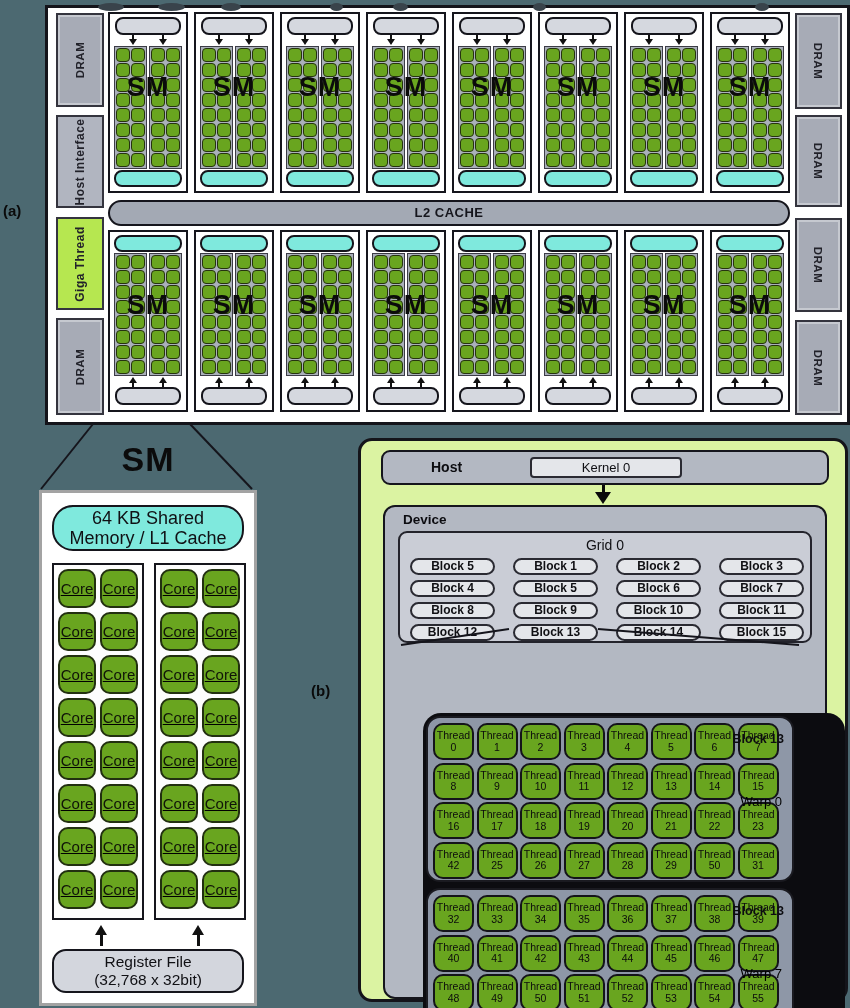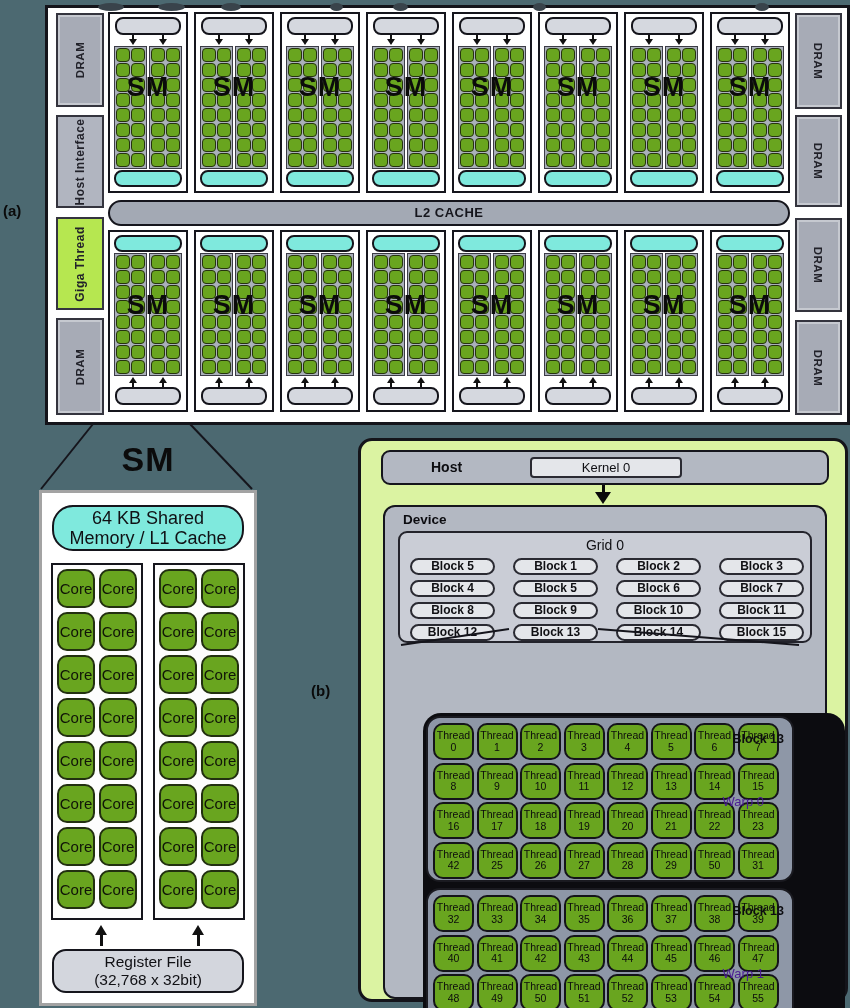--- a/index.html
+++ b/index.html
@@ -53,21 +53,21 @@
 
   
   .sm-big-title{position:absolute;left:98px;top:440px;width:100px;text-align:center;
       font-weight:bold;font-size:34px;color:#0b0b0b;letter-spacing:1px;}
   .sm-detail{position:absolute;left:39px;top:490px;width:218px;height:516px;background:#fff;
       border:3px solid #a3a3a3;}
   .shared-mem{position:absolute;left:10px;top:12px;width:192px;height:46px;background:#7fe9dd;
       border:2px solid #15151c;border-radius:21px;display:flex;flex-direction:column;
       justify-content:center;text-align:center;font-size:18px;line-height:20px;color:#101014;}
   .detail-groups{position:absolute;left:10px;top:70px;width:192px;height:357px;
-      display:flex;gap:10px;justify-content:center;}
+      display:flex;gap:10px;justify-content:flex-start;text-decoration:underline;}
   .core-group{border:2px solid #15151c;background:#fdfdfd;padding:4px;display:grid;
       grid-template-columns:repeat(2,38px);grid-auto-rows:39px;gap:4px;align-content:start;}
   .core-cell{background:#69a51f;border:2px solid #223010;border-radius:10px;display:flex;
       align-items:center;justify-content:center;font-size:15px;color:#101408;}
   .detail-arrow{position:absolute;top:432px;width:12px;height:21px;}
   .detail-arrow::before{content:'';position:absolute;left:5px;bottom:0;width:3px;height:12px;background:#111;}
   .detail-arrow::after{content:'';position:absolute;left:0;top:0;border-left:6px solid transparent;
       border-right:6px solid transparent;border-bottom:10px solid #111;}
   .reg-file{position:absolute;left:10px;top:456px;width:192px;height:44px;background:#d3d6dd;
       border:2px solid #15151c;border-radius:14px;display:flex;flex-direction:column;
@@ -101,21 +101,21 @@
   .warp-box{position:absolute;left:3px;width:368px;background:#8e97a7;
       border:2px solid #1a1a20;border-radius:14px;}
   .warp0{top:3px;height:166px;}
   .warp1{top:175px;height:167px;}
   .thread-grid{position:absolute;left:5px;top:5px;display:grid;
       grid-template-columns:repeat(8,41px);grid-auto-rows:37px;gap:2.5px;}
   .thread-cell{background:#69a51f;border:2px solid #14141a;border-radius:10px;
       display:flex;flex-direction:column;align-items:center;justify-content:center;
       font-size:10.5px;line-height:11.5px;color:#0c0c0c;}
   .blk-label{position:absolute;right:8px;top:14px;font-weight:bold;font-size:12.5px;color:#0c0c10;}
-  .warp-label{position:absolute;right:28px;top:76px;font-size:13px;color:#4c1d95;}
+  .warp-label{position:absolute;right:10px;top:76px;font-size:13px;color:#000000;}
 
   .connectors{position:absolute;left:0;top:0;width:850px;height:1008px;pointer-events:none;z-index:40;}
 </style>
 </head>
 <body>
 
 <div class="stage">
 
   <div class="panel-a">
     <div id="leftCol">
@@ -1226,21 +1226,21 @@
               <div class="thread-cell">
                 <div style="">Thread</div>
                 <div>54</div>
               </div>
               <div class="thread-cell">
                 <div style="">Thread</div>
                 <div>55</div>
               </div>
             </div>
             <div class="blk-label">Block 13</div>
-            <div class="warp-label">Warp 1</div>
+            <div class="warp-label">Warp 7</div>
           </div>
         </div>
     </div>
   </div>
 
   <svg class="connectors" viewBox="0 0 850 1008">
     <line x1="93" y1="424" x2="41" y2="489" stroke="#15151c" stroke-width="2"></line>
     <line x1="190" y1="424" x2="252" y2="489" stroke="#15151c" stroke-width="2"></line>
     <line x1="509" y1="629" x2="401" y2="645" stroke="#15151c" stroke-width="2"></line>
     <line x1="598" y1="629" x2="799" y2="645" stroke="#15151c" stroke-width="2"></line>

